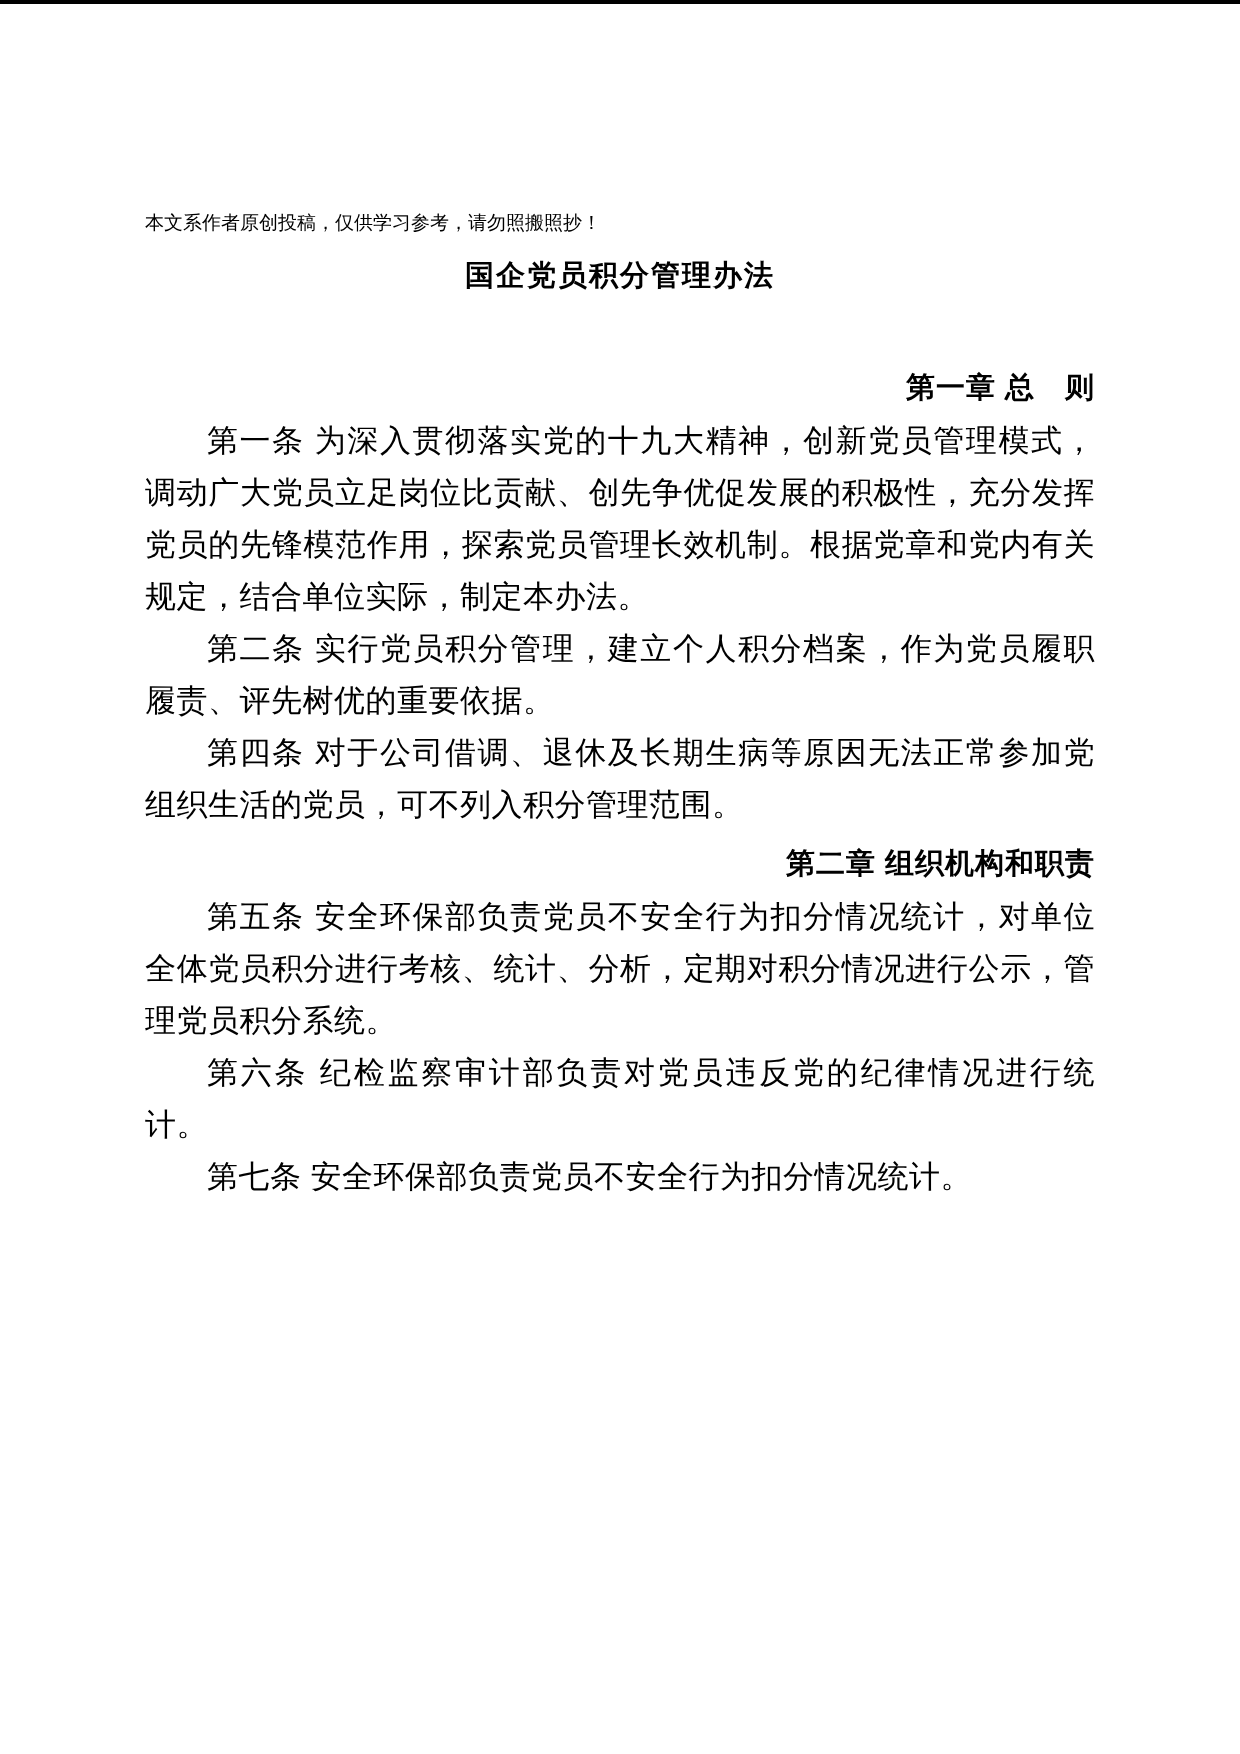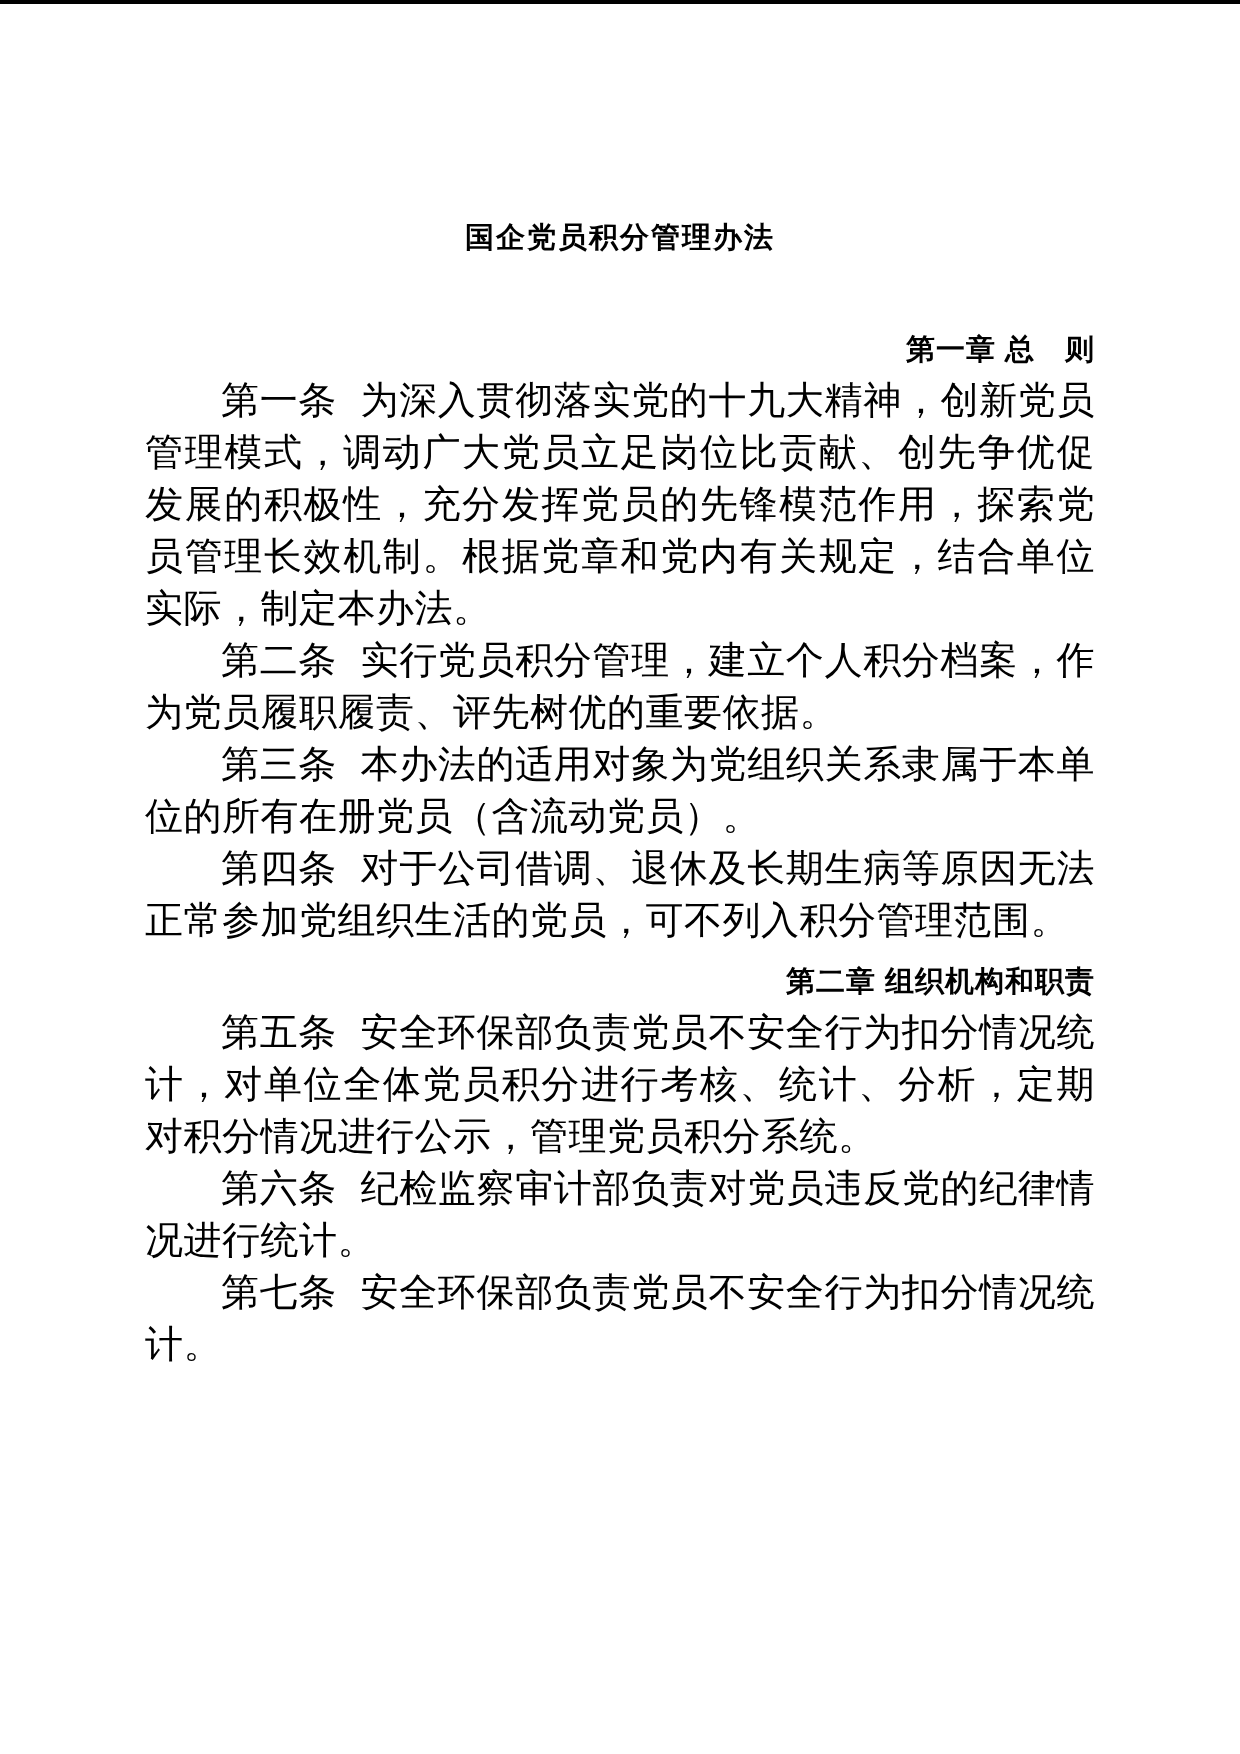--- a/index.html
+++ b/index.html
@@ -31,44 +31,43 @@
   }
   .chapter-heading {
     font-size: 29px;
     font-weight: bold;
     text-align: right;
     line-height: 52px;
     margin: 6px 0 2px 0;
     letter-spacing: 1px;
   }
   .para {
-    font-size: 38px;
+    font-size: 31px;
     line-height: 52px;
     text-align: justify;
     text-indent: 2em;
     letter-spacing: 0.5px;
-    font-family: Liberation Mono, monospace;
   }
 </style>
 </head>
 <body>
 
 <div class="doc-page">
 
+  <p class="disclaimer">本文系作者原创投稿，仅供学习参考，请勿照搬照抄！</p>
 
   <h1 class="doc-title">国企党员积分管理办法</h1>
 
   <div>
     <h2 class="chapter-heading">第一章 总　则</h2>
 
     <p class="para">第一条 为深入贯彻落实党的十九大精神，创新党员管理模式，调动广大党员立足岗位比贡献、创先争优促发展的积极性，充分发挥党员的先锋模范作用，探索党员管理长效机制。根据党章和党内有关规定，结合单位实际，制定本办法。</p>
 
     <p class="para">第二条 实行党员积分管理，建立个人积分档案，作为党员履职履责、评先树优的重要依据。</p>
 
-    <p class="para">第三条 本办法的适用对象为党组织关系隶属于本单位的所有在册党员（含流动党员）。</p>
 
     <p class="para">第四条 对于公司借调、退休及长期生病等原因无法正常参加党组织生活的党员，可不列入积分管理范围。</p>
   </div>
 
   <div>
     <h2 class="chapter-heading">第二章 组织机构和职责</h2>
 
     <p class="para">第五条 安全环保部负责党员不安全行为扣分情况统计，对单位全体党员积分进行考核、统计、分析，定期对积分情况进行公示，管理党员积分系统。</p>
 
     <p class="para">第六条 纪检监察审计部负责对党员违反党的纪律情况进行统计。</p>

